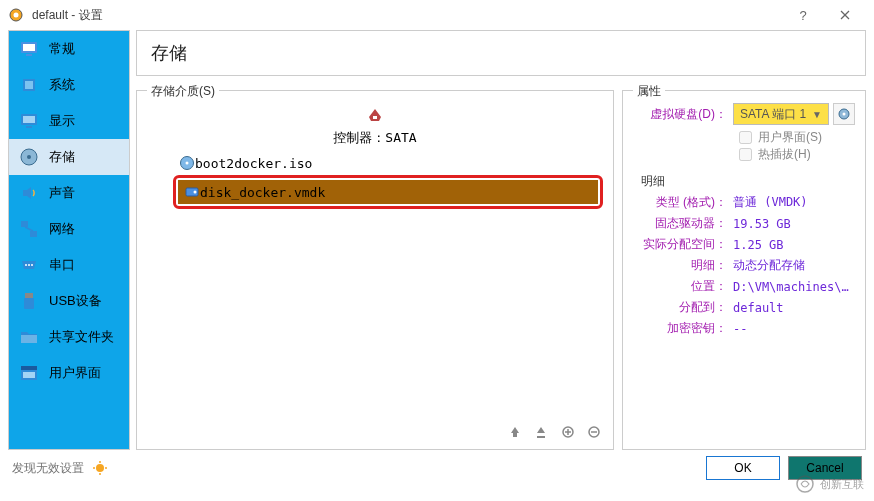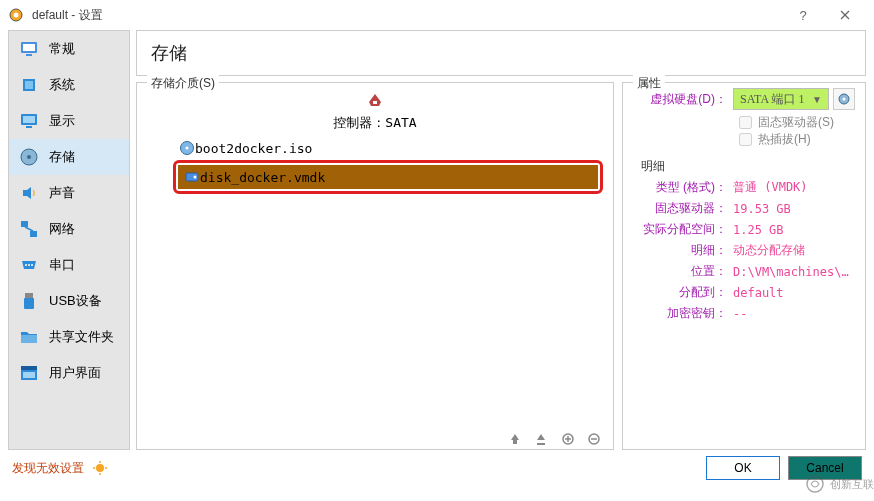--- a/index.html
+++ b/index.html
@@ -39,21 +39,21 @@
   display: flex;
   height: 420px;
   padding: 0 8px;
   gap: 6px;
 }
 
 
 .sidebar {
   width: 122px;
   border: 1px solid #ccc;
-  background: #e5e5e5;
+  background: #0ea5e9;
   overflow-y: auto;
 }
 .sidebar-item {
   display: flex;
   align-items: center;
   padding: 8px 10px;
   cursor: pointer;
   gap: 10px;
   font-size: 13px;
 }
@@ -80,22 +80,23 @@
 
 .content-body {
   display: flex;
   flex: 1;
   gap: 8px;
 }
 
 
 .group {
   border: 1px solid #ccc;
-  padding: 1px 10px;
+  padding: 8px 10px;
   position: relative;
+  margin-top: 8px;
 }
 .group-title {
   position: absolute;
   top: -8px;
   left: 10px;
   background: #fff;
   padding: 0 4px;
   font-size: 12px;
   color: #333;
 }
@@ -161,35 +162,35 @@
 }
 .attr-label {
   width: 100px;
   text-align: right;
   color: #a21caf;
   padding-right: 6px;
   white-space: nowrap;
 }
 .attr-value {
   flex: 1;
-  color: #ec4899;
+  color: #6d28d9;
   font-family: "SimSun", monospace;
   white-space: nowrap;
   overflow: hidden;
   text-overflow: ellipsis;
 }
 .attr-select {
   flex: 1;
   display: flex;
   align-items: center;
   border: 1px solid #bbb;
-  background: #bef264;
+  background: #fde047;
   height: 22px;
   padding: 0 6px;
-  font-family: Liberation Serif, serif;
+  font-family: Liberation Sans, sans-serif;
   color: #555;
 }
 .attr-select .sel-arrow { margin-left: auto; color: #666; font-size: 10px; }
 .disk-action-icon {
   width: 22px; height: 22px;
   margin-left: 4px;
   border: 1px solid #ccc;
   background: #f6f6f6;
   display: flex; align-items: center; justify-content: center;
 }
@@ -212,39 +213,39 @@
 .footer {
   display: flex;
   align-items: center;
   padding: 6px 12px;
   gap: 8px;
 }
 .footer .invalid-icon {
   width: 16px; height: 16px;
   display: flex; align-items: center; justify-content: center;
 }
-.footer .invalid-text { color: #c2410c; }
+.footer .invalid-text { color: #737373; }
 .footer .spacer { flex: 1; }
 .footer button {
   min-width: 74px;
   height: 24px;
   border: 1px solid #888;
   background: #0f766e;
   font-size: 12px;
   cursor: pointer;
 }
 .footer button.primary {
   border: 1px solid #1976d2;
   background: #fff;
 }
 
 
 .watermark {
   position: absolute;
-  right: 0;
+  right: 10px;
   bottom: 6px;
   display: flex;
   align-items: center;
   gap: 4px;
   opacity: 0.5;
   font-size: 11px;
   color: #444;
 }
 .watermark .wm-icon {
   width: 22px; height: 22px;
@@ -458,21 +459,21 @@
           <div class="disk-action-icon">
             <svg width="14" height="14" viewBox="0 0 14 14">
                 <circle cx="7" cy="7" r="5" fill="#8fb8d8" stroke="#3a6b8f"></circle>
                 <circle cx="7" cy="7" r="1.5" fill="#fff"></circle>
               </svg>
           </div>
         </div>
 
         <div class="checkbox-row">
           <input type="checkbox" disabled="" style="">
-          <span>固态驱动器(S)</span>
+          <span>用户界面(S)</span>
         </div>
         <div class="checkbox-row">
           <input type="checkbox" disabled="" style="">
           <span>热插拔(H)</span>
         </div>
 
         <div class="section-label">明细</div>
 
         <div class="attr-row">
           <span class="attr-label">类型 (格式)：</span>

